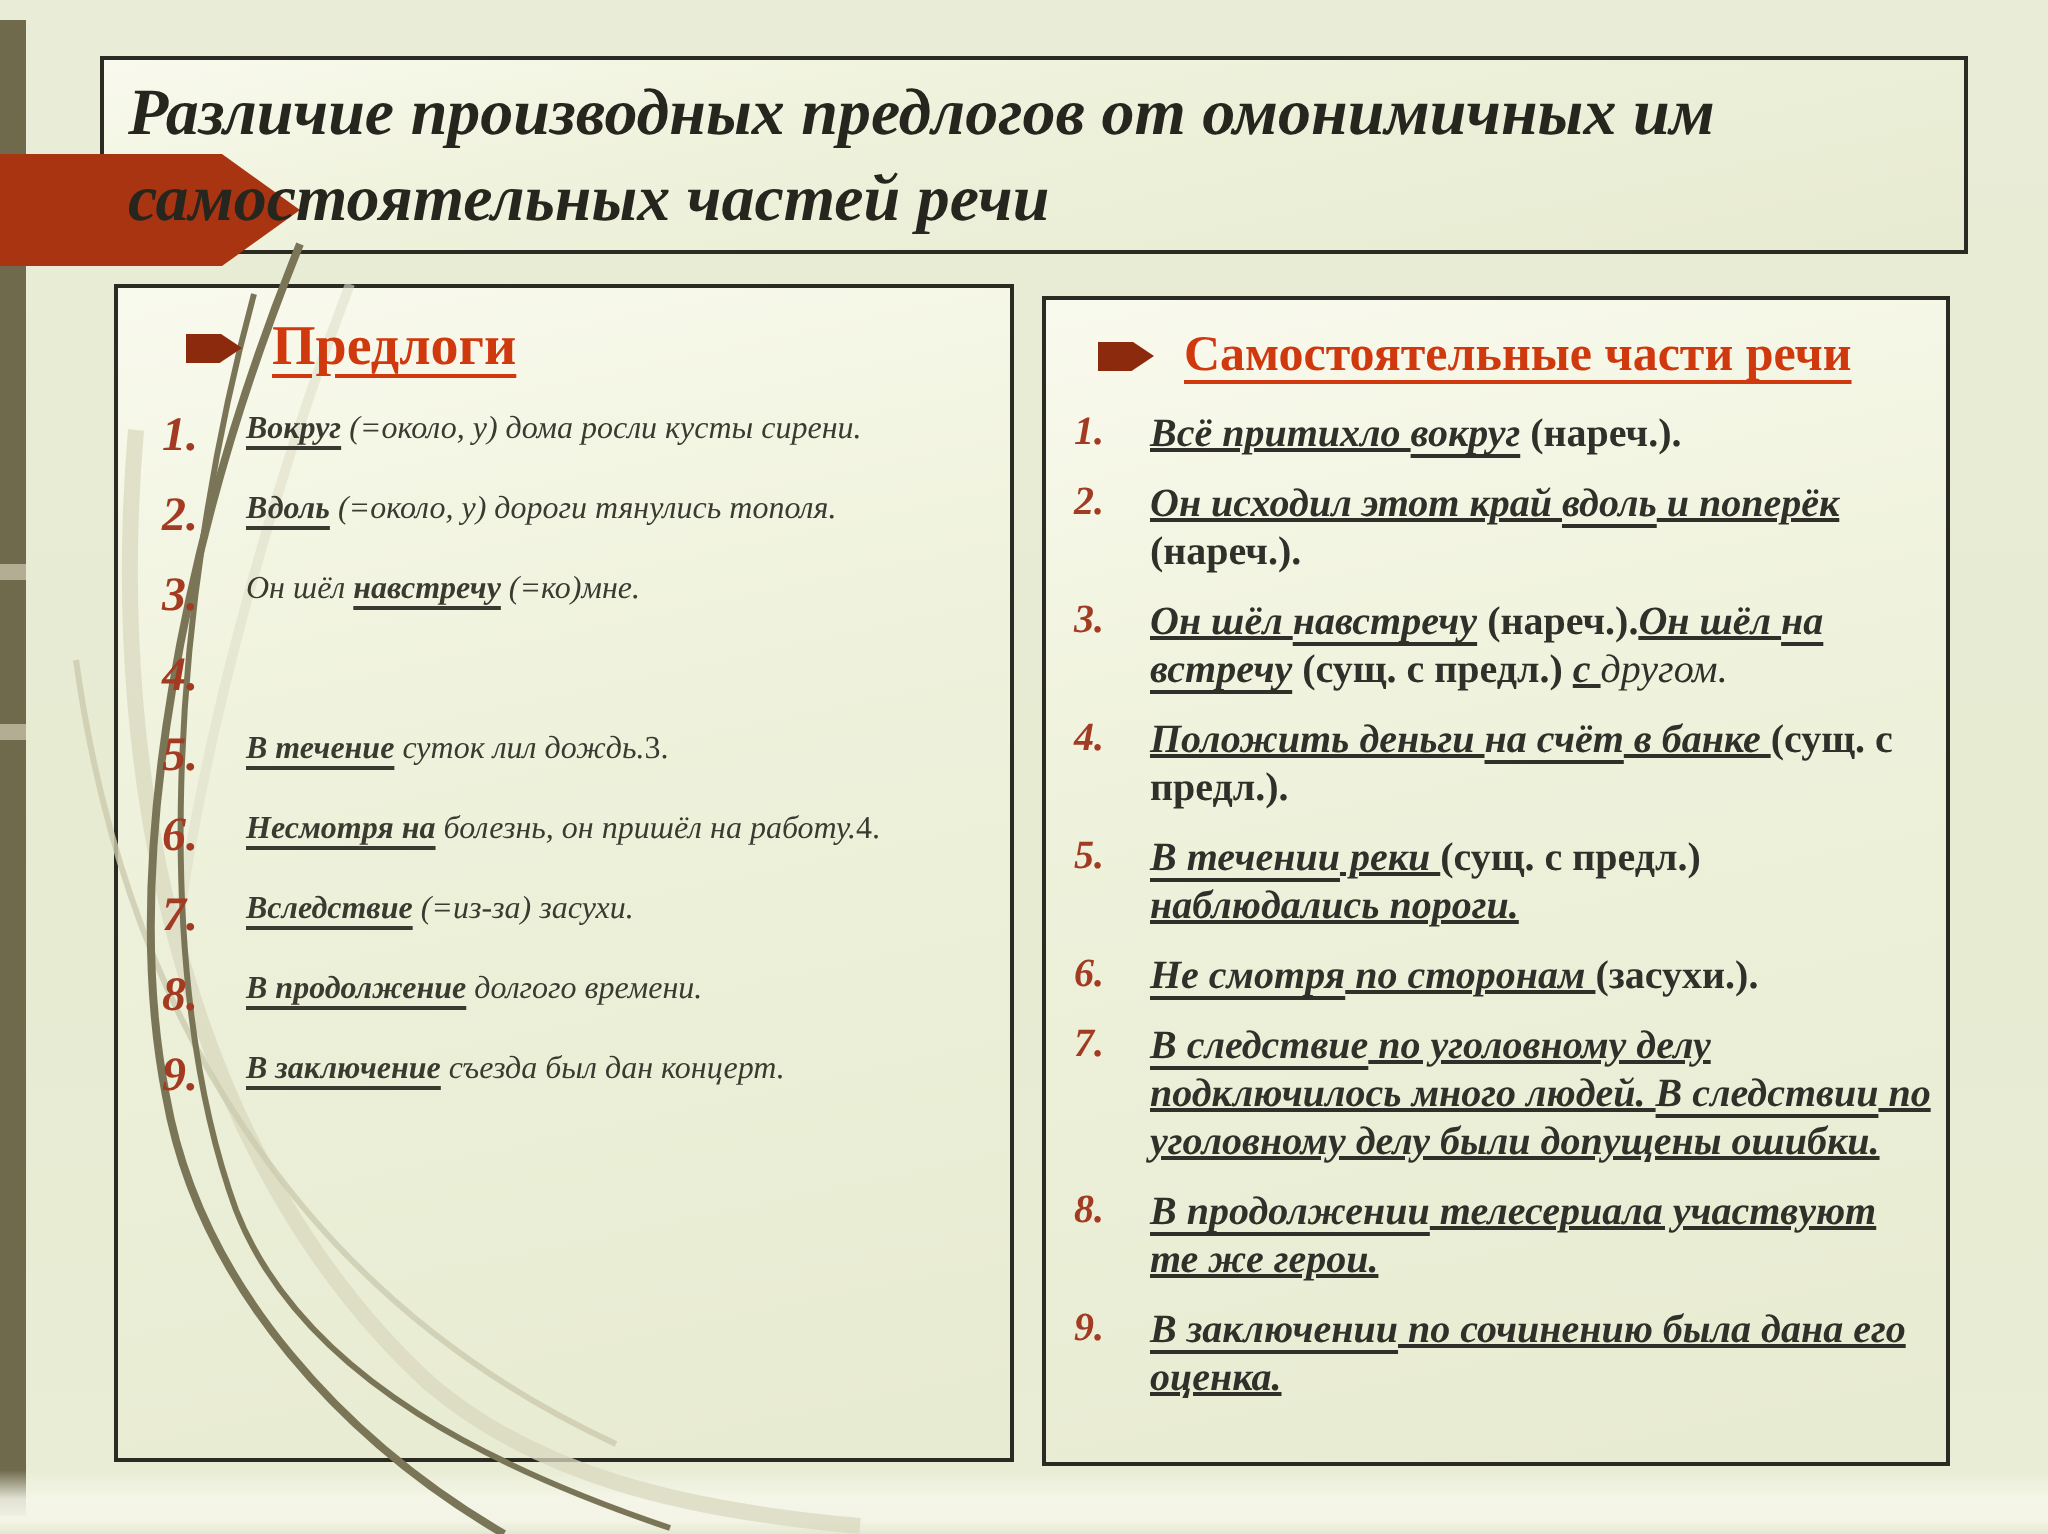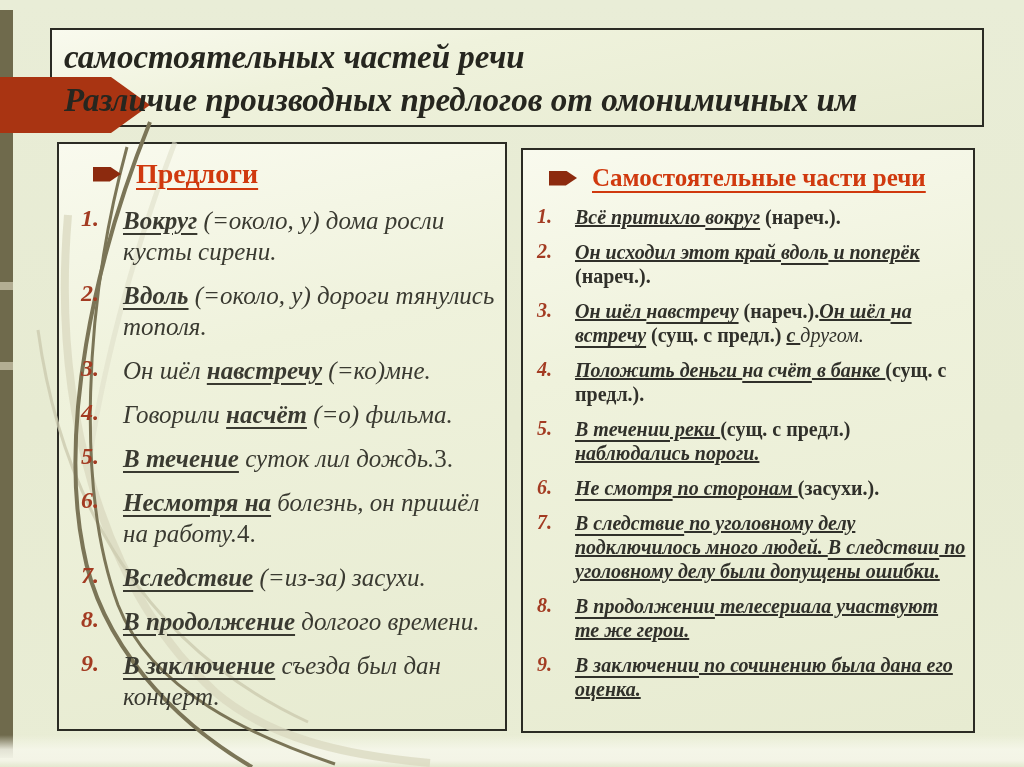--- a/index.html
+++ b/index.html
@@ -40,21 +40,21 @@
     text-decoration-thickness:2px;text-underline-offset:5px;}
   .left-content .hdr-text{font-size:28px;}
   .right-content .hdr-text{font-size:25px;}
   .item{display:flex;}
   .left-content .item{margin-top:13px;}
   .right-content .item{margin-top:11px;}
   .num{flex:0 0 42px;color:var(--numred,#a33b22);font-weight:700;font-style:italic;padding-left:4px;}
   .left-content .num{font-size:24px;}
   .right-content .num{flex-basis:38px;font-size:20px;}
   .txt{flex:1;}
-  .left-content .txt{font-size:25px;line-height:1.24;color:var(--bodytext,#3a3a31);}
+  .left-content .txt{font-size:16px;line-height:1.24;color:var(--bodytext,#3a3a31);}
   .right-content .txt{font-size:20px;line-height:1.2;color:#30302a;}
   
   .sg-i{font-style:italic;}
   .sg-bi{font-style:italic;font-weight:700;text-decoration:underline;}
   .sg-biu{font-style:italic;font-weight:700;text-decoration:underline;
     text-decoration-thickness:2px;text-underline-offset:4px;}
   .sg-b{font-weight:700;font-style:normal;}
   .sg-r{font-style:normal;font-weight:400;}
 </style>
 </head>
@@ -75,22 +75,22 @@
 
   <svg class="swoosh" viewBox="0 0 1024 767" xmlns="http://www.w3.org/2000/svg">
     <path d="M68 215 C 52 400, 98 585, 215 692 C 268 737, 340 755, 430 763" stroke="#d9d8bf" stroke-width="8" fill="none" opacity="0.75"></path>
     <path d="M175 142 C 130 260, 100 380, 88 470" stroke="#dfe0ca" stroke-width="5" fill="none" opacity="0.6"></path>
     <path d="M38 330 C 62 505, 148 648, 308 722" stroke="#cccaaf" stroke-width="3" fill="none" opacity="0.8"></path>
     <path d="M150 122 C 92 265, 60 430, 83 548 C 100 645, 175 722, 252 767" stroke="#7b7557" stroke-width="4" fill="none"></path>
     <path d="M127 147 C 84 305, 76 490, 118 605 C 152 692, 255 737, 335 764" stroke="#7b7557" stroke-width="3" fill="none"></path>
   </svg>
 
   <div class="title-text">
+    <div>Различие производных предлогов от омонимичных им</div>
     <div>самостоятельных частей речи</div>
-    <div>Различие производных предлогов от омонимичных им</div>
   </div>
 
   <section class="panel-content left-content">
     <div class="hdr">
       <span class="bullet"></span>
       <span class="hdr-text">Предлоги</span>
     </div>
     <div class="list" id="left-list">
         <div class="item">
           <span class="num">1.</span>
@@ -99,21 +99,20 @@
         <div class="item">
           <span class="num">2.</span>
           <span class="txt"><span class="sg-biu">Вдоль</span><span class="sg-i"> (=около, у) дороги тянулись тополя.</span></span>
         </div>
         <div class="item">
           <span class="num">3.</span>
           <span class="txt"><span class="sg-i">Он шёл </span><span class="sg-biu">навстречу</span><span class="sg-i"> (=ко)мне.</span></span>
         </div>
         <div class="item">
           <span class="num">4.</span>
-          <span class="txt"><span class="sg-i">Говорили </span><span class="sg-biu">насчёт</span><span class="sg-i"> (=о) фильма.</span></span>
         </div>
         <div class="item">
           <span class="num">5.</span>
           <span class="txt"><span class="sg-biu">В течение</span><span class="sg-i"> суток лил дождь.</span><span class="sg-r">3.</span></span>
         </div>
         <div class="item">
           <span class="num">6.</span>
           <span class="txt"><span class="sg-biu">Несмотря на</span><span class="sg-i"> болезнь, он пришёл на работу.</span><span class="sg-r">4.</span></span>
         </div>
         <div class="item">

